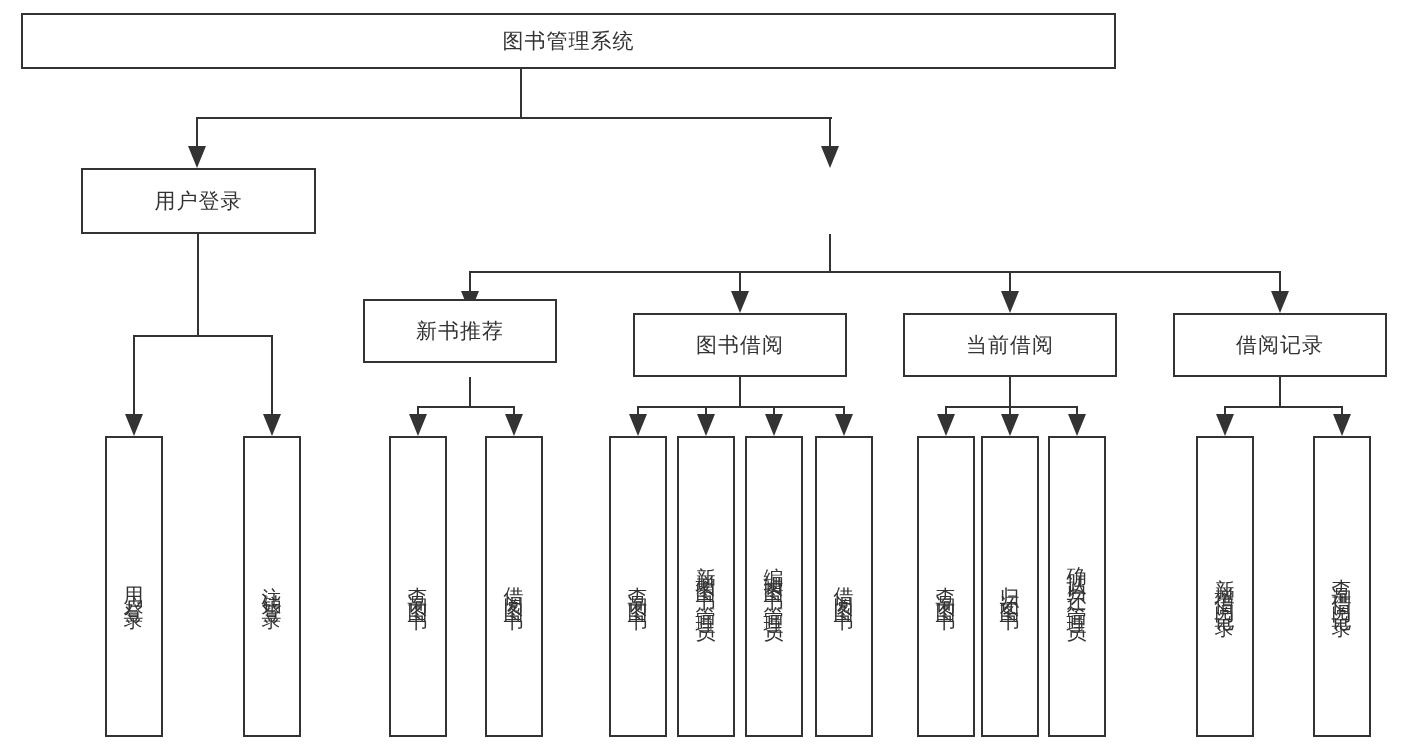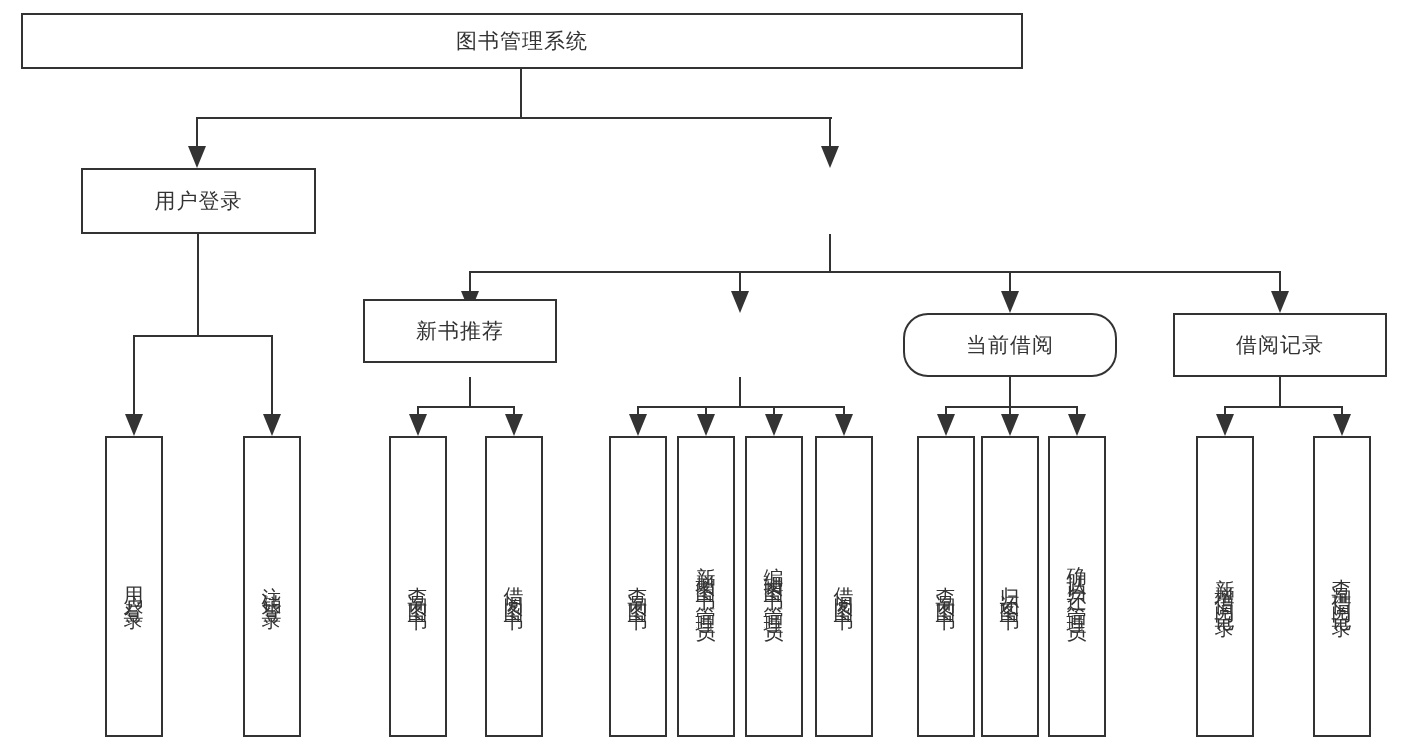--- a/index.html
+++ b/index.html
@@ -43,21 +43,21 @@
     letter-spacing:0.5px;
     z-index:10;
     white-space:nowrap;
   }
 </style>
 </head>
 <body>
 
 <div id="stage">
 
-  <div class="box hbox" style="left:21px;top:13px;width:1002px;height:56px;">
+  <div class="box hbox" style="left:21px;top:13px;width:1095px;height:56px;">
     <span>图书管理系统</span>
   </div>
 
   <div class="line" style="left:520px;top:69px;width:2px;height:49px;"></div>
   <div class="line" style="left:196px;top:117px;width:636px;height:2px;"></div>
   <div class="line" style="left:196px;top:117px;width:2px;height:31px;"></div>
   <div class="arrowhead" style="left:188px;top:146px;"></div>
   <div class="line" style="left:829px;top:117px;width:2px;height:31px;"></div>
   <div class="arrowhead" style="left:821px;top:146px;"></div>
 
@@ -79,21 +79,24 @@
   <div class="line" style="left:739px;top:271px;width:2px;height:21px;"></div>
   <div class="arrowhead" style="left:731px;top:291px;"></div>
   <div class="line" style="left:1009px;top:271px;width:2px;height:21px;"></div>
   <div class="arrowhead" style="left:1001px;top:291px;"></div>
   <div class="line" style="left:1279px;top:271px;width:2px;height:21px;"></div>
   <div class="arrowhead" style="left:1271px;top:291px;"></div>
 
   <div class="box hbox" style="left:363px;top:299px;width:194px;height:64px;">
     <span>新书推荐</span>
   </div>
-  <div class="box hbox" style="left:903px;top:313px;width:214px;height:64px;border-radius:25px;">
+  <div class="box hbox" style="left:633px;top:313px;width:214px;height:64px;">
+    <span>图书借阅</span>
+  </div>
+  <div class="box hbox" style="left:903px;top:313px;width:214px;height:64px;">
     <span>当前借阅</span>
   </div>
   <div class="box hbox" style="left:1173px;top:313px;width:214px;height:64px;">
     <span>借阅记录</span>
   </div>
 
   <div class="line" style="left:469px;top:377px;width:2px;height:30px;"></div>
   <div class="line" style="left:417px;top:406px;width:98px;height:2px;"></div>
   <div class="line" style="left:417px;top:406px;width:2px;height:10px;"></div>
   <div class="arrowhead" style="left:409px;top:414px;"></div>

